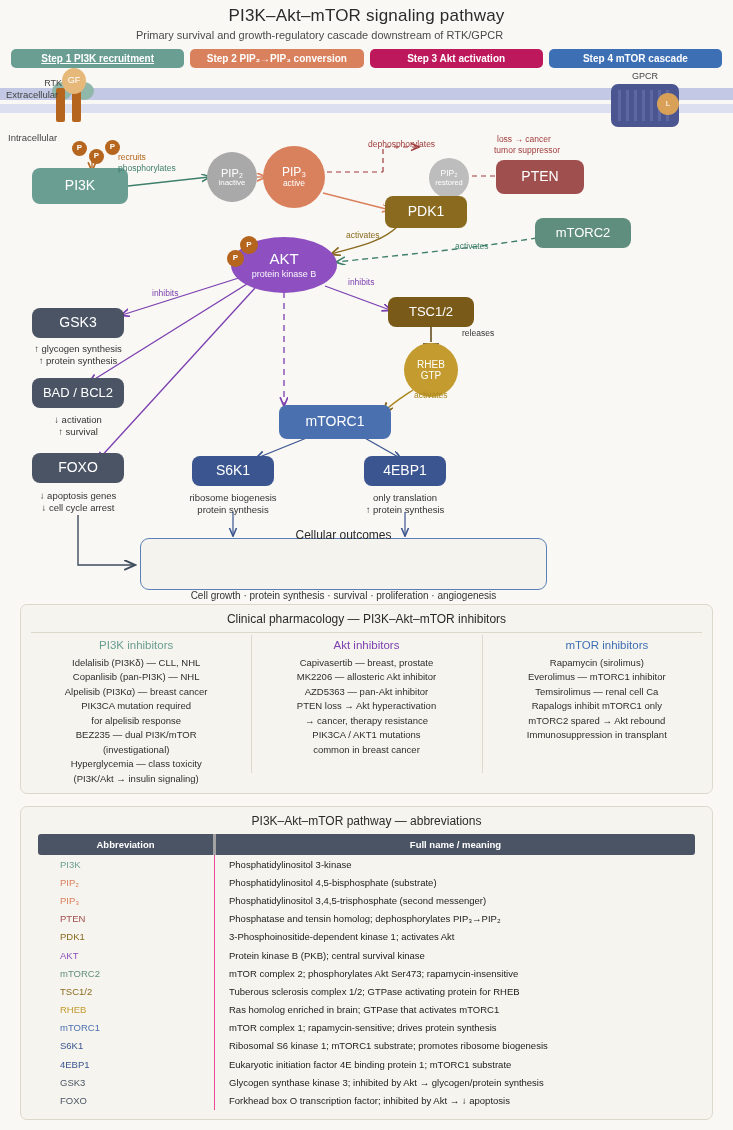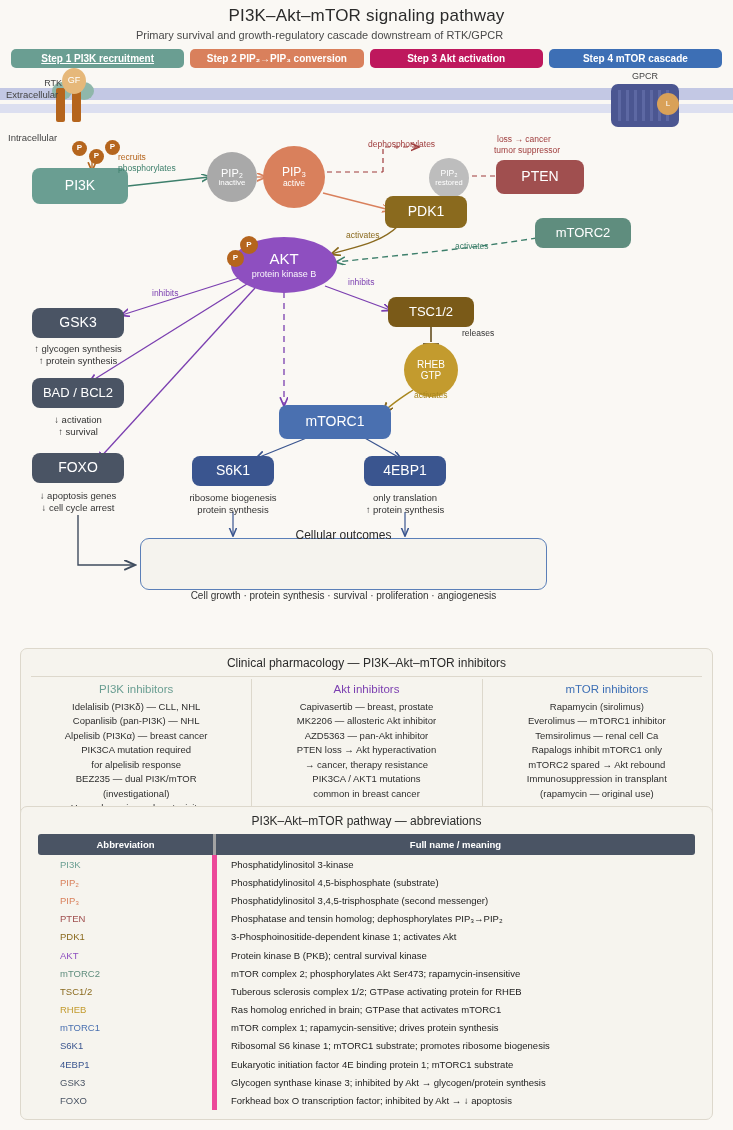--- a/index.html
+++ b/index.html
@@ -68,38 +68,38 @@
   .outcomes .oh{font-size:12px;color:#2b2b2b;}
   .outcomes .ol{font-size:10px;color:#333;margin-top:4px;}
 
   
   .panel{
     position:absolute;background:#f6f4ee;border:1px solid #ddd8cc;border-radius:7px;
   }
   .panel-title{text-align:center;font-size:12px;color:#2b2b2b;padding-top:7px;}
   .panel-rule{height:1px;background:#ddd8cc;margin:6px 10px 0 10px;}
 
-  .pharm{left:20px;top:604px;width:691px;height:188px;margin-top:44px;}
+  .pharm{left:20px;top:604px;width:691px;height:188px;}
   .cols{display:flex;height:146px;}
   .col{flex:1;text-align:center;padding-top:6px;position:relative;}
   .col + .col::before{content:"";position:absolute;left:0;top:2px;bottom:6px;width:1px;background:#ddd8cc;}
   .col h4{margin:0 0 5px 0;font-size:11.5px;font-weight:normal;}
   .col.c1 h4{color:#6a9e92;}
   .col.c2 h4{color:#7b3fb0;}
   .col.c3 h4{color:#3d6fb5;padding-left:20px;}
   .col p{margin:0;font-size:9.5px;color:#2e2e2e;line-height:1.52;}
 
   .abbr{left:20px;top:806px;width:691px;height:312px;}
   table{border-collapse:collapse;width:657px;margin:6px auto 0 auto;table-layout:fixed;}
   th{background:#4a5464;color:#fff;font-size:9.5px;padding:5px 0;font-weight:bold;}
   th.k{width:175px;border-right:3px solid #a3a3a3;border-radius:3px 0 0 3px;}
   th.v{border-radius:0 3px 3px 0;}
   td{font-size:9.5px;padding:3.6px 0;vertical-align:middle;}
   td.k{padding-left:22px;}
-  td.v{padding-left:14px;border-left:5px solid #ec4899;color:#222;}
+  td.v{padding-left:14px;border-left:1px solid #ec4899;color:#222;}
   tbody tr td.k{font-weight:normal;}
 </style>
 </head>
 <body>
 
 <div class="page">
 
   <div class="title">PI3K–Akt–mTOR signaling pathway</div>
   <div class="subtitle">Primary survival and growth-regulatory cascade downstream of RTK/GPCR</div>
 
@@ -338,21 +338,20 @@
         <p>common in breast cancer</p>
       </div>
       <div class="col c3">
         <h4 style="color: rgb(61, 111, 181);">mTOR inhibitors</h4>
         <p>Rapamycin (sirolimus)</p>
         <p>Everolimus — mTORC1 inhibitor</p>
         <p>Temsirolimus — renal cell Ca</p>
         <p>Rapalogs inhibit mTORC1 only</p>
         <p>mTORC2 spared → Akt rebound</p>
         <p>Immunosuppression in transplant</p>
-        <p>(rapamycin — original use)</p>
       </div>
     </div>
   </div>
 
   <div class="panel abbr">
     <div class="panel-title">PI3K–Akt–mTOR pathway — abbreviations</div>
     <table>
       <thead>
         <tr>
           <th class="k">Abbreviation</th>

